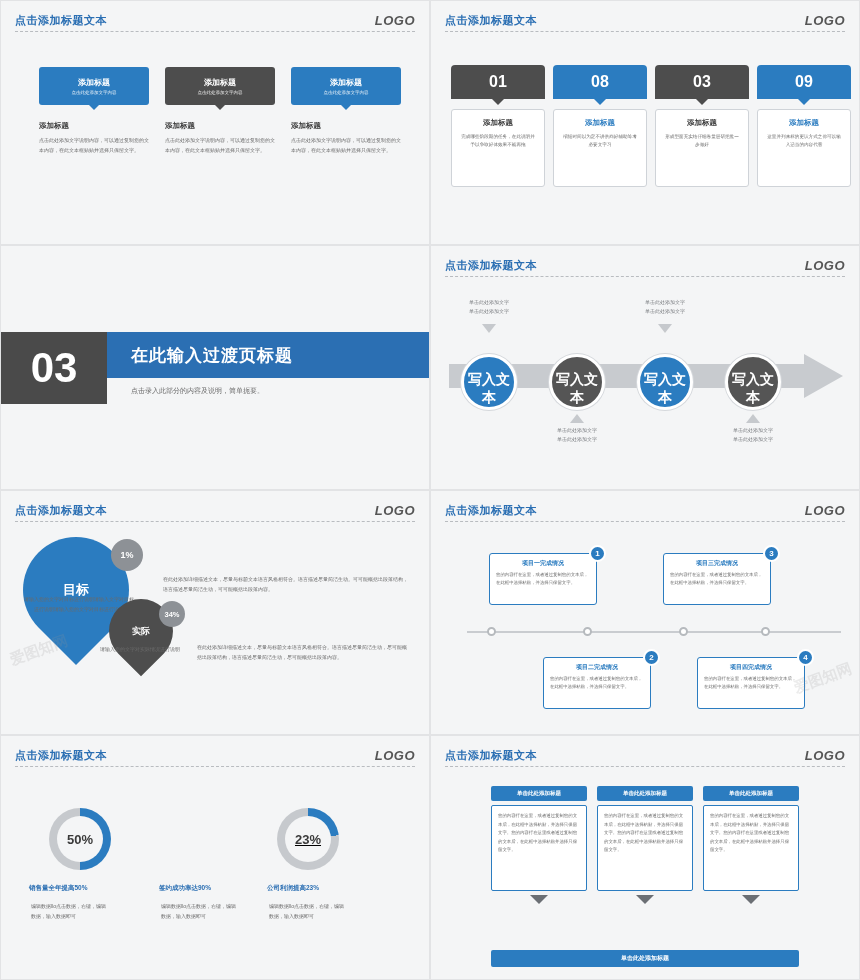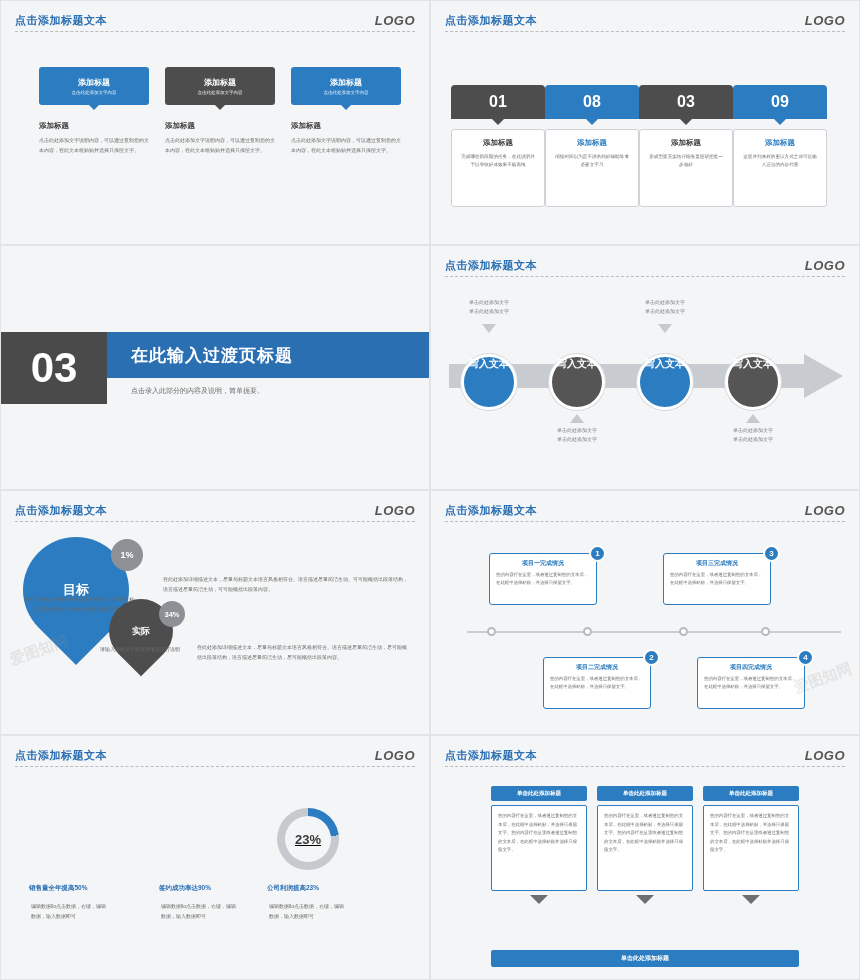--- a/index.html
+++ b/index.html
@@ -53,21 +53,21 @@
   .s1-tab:after {
     content: ""; position: absolute; bottom: -5px; left: 50%; margin-left: -5px;
     border-left: 5px solid transparent; border-right: 5px solid transparent;
   }
   .s1-tab.blue:after { border-top: 5px solid #2b7cc0; }
   .s1-tab.gray:after { border-top: 5px solid #4d4d4d; }
   .s1-sub { margin-top: 16px; font-size: 7.5px; color: #3a3a3a; font-weight: bold; }
   .s1-body { margin-top: 5px; font-size: 5px; color: #6a6a6a; line-height: 1.9; }
 
   
-  .s2-wrap { position: absolute; top: 84px; left: 20px; display: flex; }
+  .s2-wrap { position: absolute; top: 64px; left: 20px; display: flex; gap: 8px; }
   .s2-col { width: 94px; }
   .s2-num {
     height: 34px; border-radius: 4px 4px 0 0; color: #fff;
     display: flex; align-items: center; justify-content: center;
     font-size: 16px; font-weight: bold; position: relative;
   }
   .s2-num.gray { background: #4d4d4d; }
   .s2-num.blue { background: #2b7cc0; }
   .s2-num:after {
     content: ""; position: absolute; bottom: -6px; left: 50%; margin-left: -6px;
@@ -96,22 +96,22 @@
   .s3-right { flex: 1; }
   .s3-blue { background: #2b6fb3; height: 46px; display: flex; align-items: center; padding-left: 24px; }
   .s3-blue span { color: #fff; font-size: 17px; font-weight: bold; letter-spacing: 1px; }
   .s3-note { padding: 8px 0 0 24px; font-size: 7px; color: #6a6a6a; }
 
   
   .s4-arrow { position: absolute; left: 18px; top: 108px; width: 394px; height: 44px; }
   .s4-circles { position: absolute; top: 92px; left: 18px; width: 394px; height: 78px; }
   .s4-c {
     position: absolute; width: 56px; height: 56px; border-radius: 50%;
-    border: 3px solid #fff; display: flex; align-items: flex-start; justify-content: center;
-    color: #fff; font-size: 10px; font-weight: bold; text-align: center;
+    border: 3px solid #fff; display: flex; align-items: flex-end; justify-content: center;
+    color: #fff; font-size: 14px; font-weight: bold; text-align: center;
     box-shadow: 0 0 0 1px #d5d8dc;
   }
   .s4-c.blue { background: #2b7cc0; }
   .s4-c.gray { background: #555; }
   .s4-lbl { position: absolute; font-size: 5px; color: #7a7d81; line-height: 1.8; text-align: center; width: 90px; }
   .s4-tri { position: absolute; width: 0; height: 0; border-left: 7px solid transparent; border-right: 7px solid transparent; }
   .s4-tri.down { border-top: 9px solid #c6c9cd; }
   .s4-tri.up { border-bottom: 9px solid #c6c9cd; }
 
   
@@ -378,20 +378,23 @@
     <div class="wm" style="right:6px; top:178px; transform:rotate(-20deg);">爱图知网</div>
   </div>
 
   <div class="slide">
     <div class="hdr">
       <div class="title">点击添加标题文本</div>
       <div class="logo">LOGO</div>
     </div>
     <div class="hdr-rule"></div>
 
+    <div class="donut" style="left:48px; top:72px; background:conic-gradient(#2b7cc0 0 50%, #c6c9cd 50% 100%);">
+      <div class="hole">50%</div>
+    </div>
     <div class="donut" style="left:276px; top:72px; background:conic-gradient(#2b7cc0 0 23%, #c6c9cd 23% 100%);text-decoration:underline;">
       <div class="hole">23%</div>
     </div>
 
     <div class="d-cap" style="left:28px; top:148px;">销售量全年提高50%</div>
     <div class="d-cap" style="left:158px; top:148px;">签约成功率达90%</div>
     <div class="d-cap" style="left:266px; top:148px;">公司利润提高23%</div>
 
     <div class="d-txt" style="left:30px; top:166px;">编辑数据llo点击数据，右键，编辑数据，输入数据即可</div>
     <div class="d-txt" style="left:160px; top:166px;">编辑数据llo点击数据，右键，编辑数据，输入数据即可</div>

